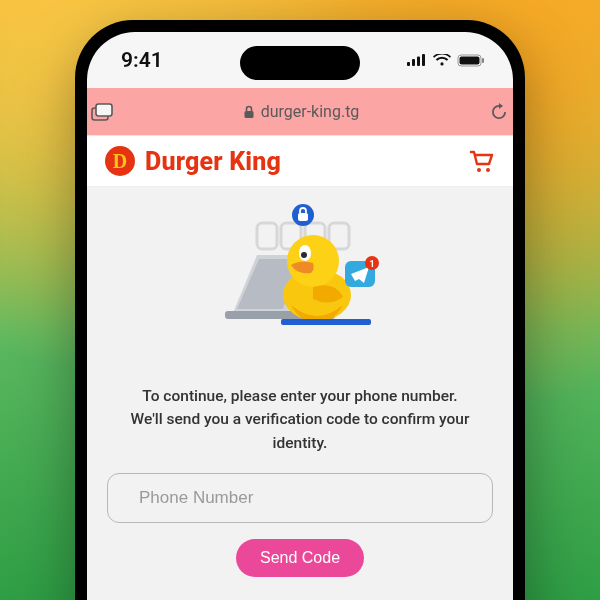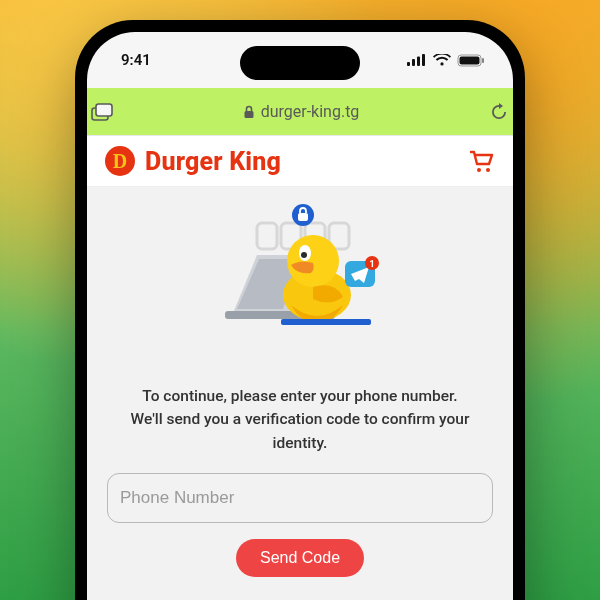--- a/index.html
+++ b/index.html
@@ -34,27 +34,27 @@
     overflow: hidden;
     position: relative;
   }
   .island {
     position: absolute; top: 14px; left: 50%; transform: translateX(-50%);
     width: 120px; height: 34px; background:#000; border-radius: 20px;
     z-index: 5;
   }
   .status-bar {
     height: 56px; display:flex; align-items:center; justify-content:space-between;
-    padding: 0 28px 0 34px; font-weight:600; font-size: 15px; color:#111;
+    padding: 0 28px 0 34px; font-weight:600; font-size: 21px; color:#111;
   }
   .status-icons { display:flex; gap:6px; align-items:center; }
   .status-icons svg { display:block; }
   .browser-bar {
     height: 48px; display:flex; align-items:center; gap:14px;
-    padding: 0 4px; background:#bef264; border-bottom:1px solid #e8e8e8;
+    padding: 0 4px; background:#fca5a5; border-bottom:1px solid #e8e8e8;
     color:#3d3d3d;
   }
   .browser-bar .tabs-ic, .browser-bar .reload-ic { flex:0 0 auto; }
   .url-pill {
     flex:1; display:flex; align-items:center; justify-content:center; gap:6px;
     font-size:16px; color:#5a5a5a; 
   }
   .app-header {
     background:#fff; display:flex; align-items:center; justify-content:space-between;
     padding: 10px 18px; border-bottom:1px solid #eee;
@@ -70,27 +70,27 @@
   .content { background:#f2f2f2; padding: 14px 20px 30px; }
   .illus-wrap { display:flex; justify-content:center; padding:2px 0 8px; }
   .illus { width: 210px; height: 130px; position:relative; }
   .instructions {
     text-align:center; color:#333; font-size:15.5px; line-height:1.5; font-weight:500;
     padding: 4px 20px 18px;
     margin-top: 40px;
   }
   .field {
     width:100%; height:50px; border:1.5px solid #b8b8b8; border-radius:12px;
-    background:#f2f2f2; padding: 0 12px; font-size:17px; color:#777;
+    background:#f2f2f2; padding: 0 31px; font-size:17px; color:#777;
     outline:none;
   }
   .field::placeholder { color:#9a9a9a; }
   .send-btn {
     display:block; margin: 16px auto 0; padding: 10px 24px;
-    border:none; border-radius:22px; background:#ef4444; color:#fff;
+    border:none; border-radius:22px; background:#ec4899; color:#fff;
     font-size:16px; font-weight:500; cursor:not-allowed;
   }
 </style>
 </head>
 <body>
 
 <div class="gradient"></div>
 
 <div class="phone">
   <div class="bezel">

